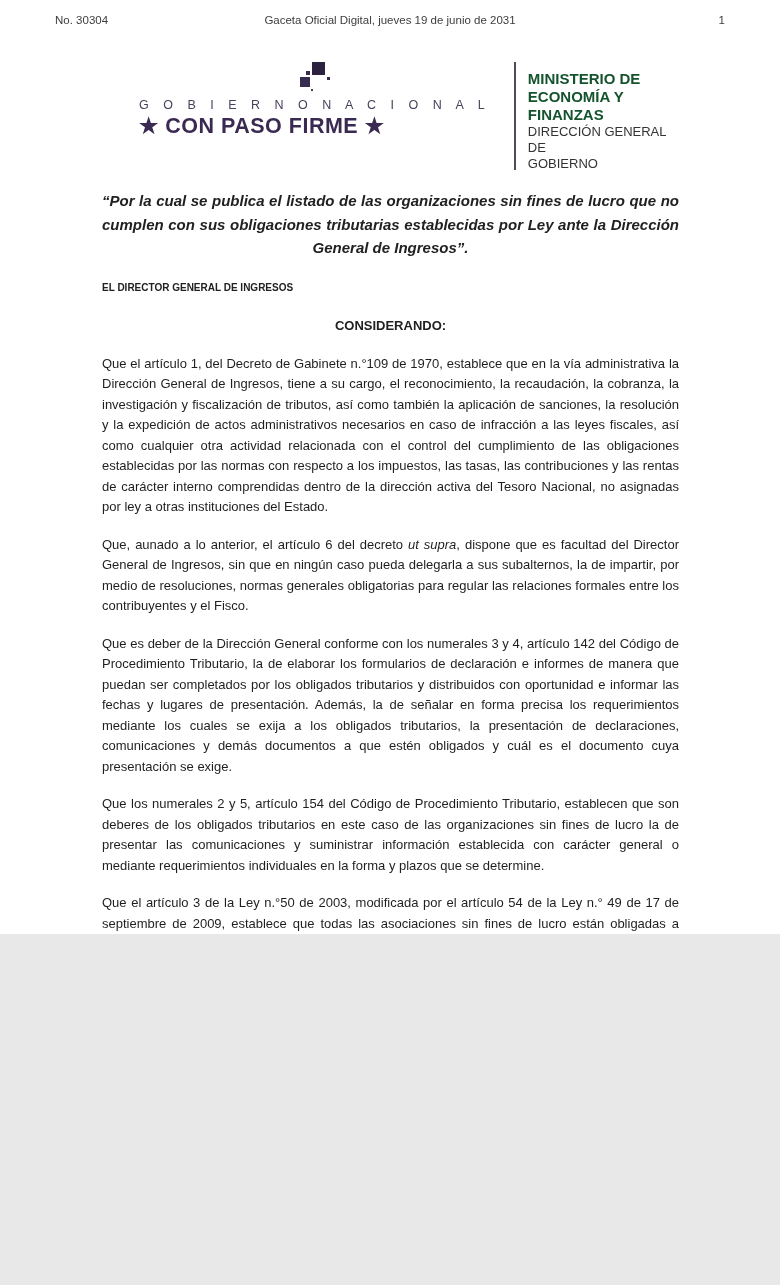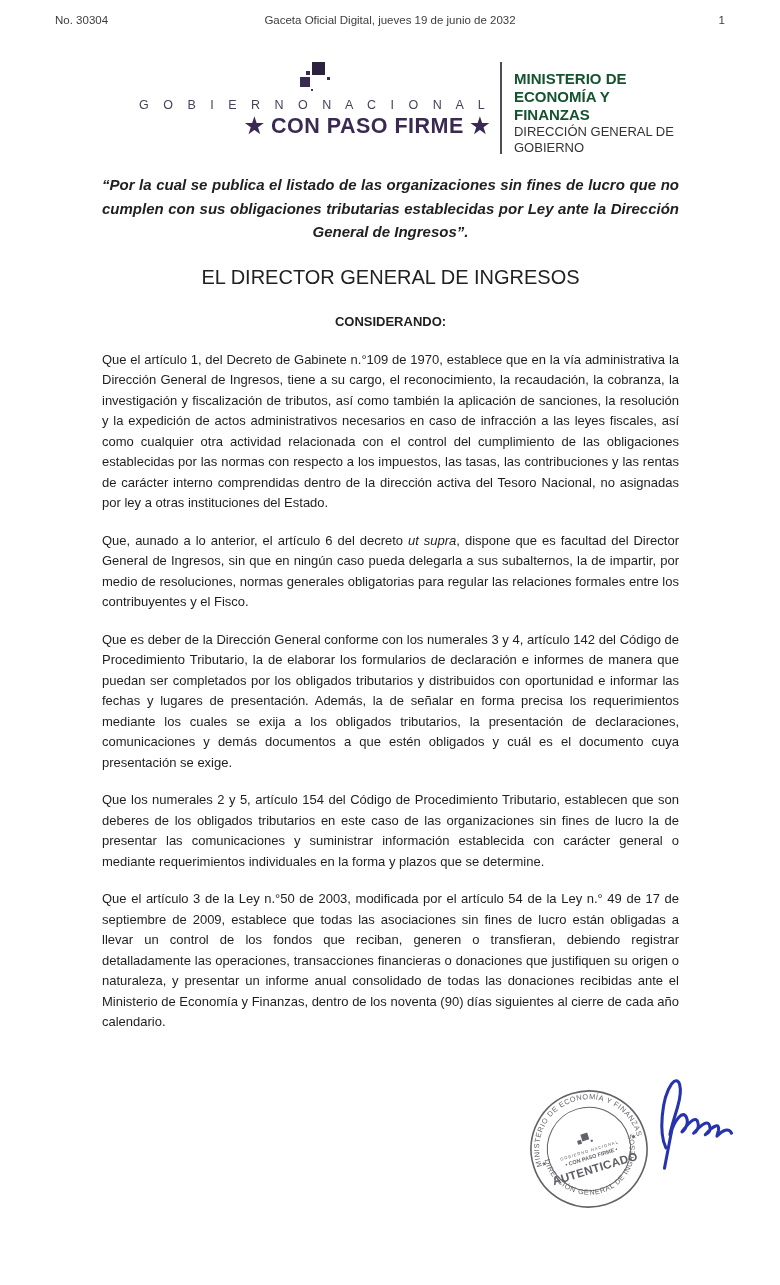--- a/index.html
+++ b/index.html
@@ -1,53 +1,53 @@
 <!DOCTYPE html>
 <html lang="es"><head>
 <meta charset="utf-8">
 <style>
   html,body{margin:0;padding:0;background:#e8e8e8;}
   .page{
     position:relative;
-    width:780px;height:1285px;
+    width:780px;height:934px;
     margin:0 auto;
     background:#ffffff;
     font-family:"Liberation Sans", sans-serif;
     color:#212121;
     overflow:hidden;
   }
   
   .topbar{
     position:absolute;top:14px;left:0;right:0;height:16px;
     font-size:11.5px;color:#3d3d3d;
   }
   .topbar .doc-no{position:absolute;left:55px;top:0;}
   .topbar .gaceta{position:absolute;left:0;right:0;top:0;text-align:center;}
   .topbar .pageno{position:absolute;right:55px;top:0;}
 
   .content{position:absolute;top:60px;left:102px;width:577px;}
 
   
   .logo-row{display:flex;justify-content:center;align-items:stretch;margin:0 0 4px 0;}
-  .logo-left{text-align:right;padding-right:10px;padding-top:2px;margin-left:37px;}
+  .logo-left{text-align:left;padding-right:24px;padding-top:2px;margin-left:37px;}
   .logo-icon{display:block;margin:0 auto 2px auto;}
   .logo-gobierno{font-size:12.5px;letter-spacing:5.5px;color:#4a3f59;white-space:nowrap;}
   .logo-slogan{font-size:21.5px;font-weight:bold;color:#3a2a52;letter-spacing:0.5px;white-space:nowrap;margin-top:1px;}
   .logo-divider{width:2px;background:#4d4d55;margin:2px 0;}
   .logo-right{padding-left:12px;padding-top:10px;text-align:left;}
   .min-line{font-size:15px;font-weight:bold;color:#14532d;line-height:18px;}
   .dgi-line{font-size:13px;color:#333;line-height:16px;}
 
   .res-heading{text-align:center;font-weight:bold;font-size:15px;line-height:23px;margin-top:11px;}
   .res-subject{
     margin-top:17px;
     font-size:15px;line-height:23.5px;font-weight:bold;font-style:italic;
     text-align:justify;text-align-last:center;
   }
-  .h-director{text-align:center;font-weight:normal;font-size:20px;margin-top:22px;}
+  .h-director{text-align:left;font-weight:bold;font-size:10px;margin-top:22px;}
   .h-considerando{text-align:center;font-weight:bold;font-size:13px;margin-top:25px;}
 
   .para{
     font-size:13px;line-height:20.5px;
     text-align:justify;
     margin:17px 0 0 0;
     color:#1f1f1f;
   }
   .para.first{margin-top:21px;}
   .italic{font-style:italic;}
@@ -61,21 +61,21 @@
   
   .signature{position:absolute;left:652px;top:1072px;width:92px;height:105px;}
 </style>
 </head>
 <body>
 
 <div class="page">
 
   <div class="topbar">
     <span class="doc-no">No. 30304</span>
-    <span class="gaceta">Gaceta Oficial Digital, jueves 19 de junio de 2032</span>
+    <span class="gaceta">Gaceta Oficial Digital, jueves 19 de junio de 2031</span>
     <span class="pageno">1</span>
   </div>
 
   <div class="content">
 
     <div class="logo-row">
       <div class="logo-left">
         <svg class="logo-icon" width="40" height="34" viewBox="0 0 40 34" aria-hidden="true">
           <rect x="17" y="0" width="13" height="13" fill="#2c2240"></rect>
           <rect x="11" y="9" width="4" height="4" fill="#3a2a52"></rect>

